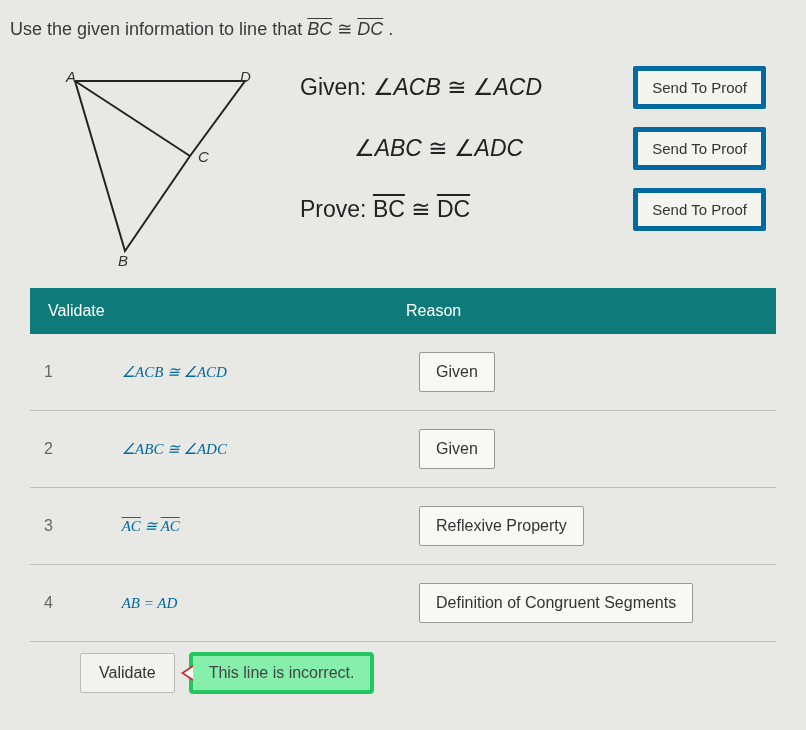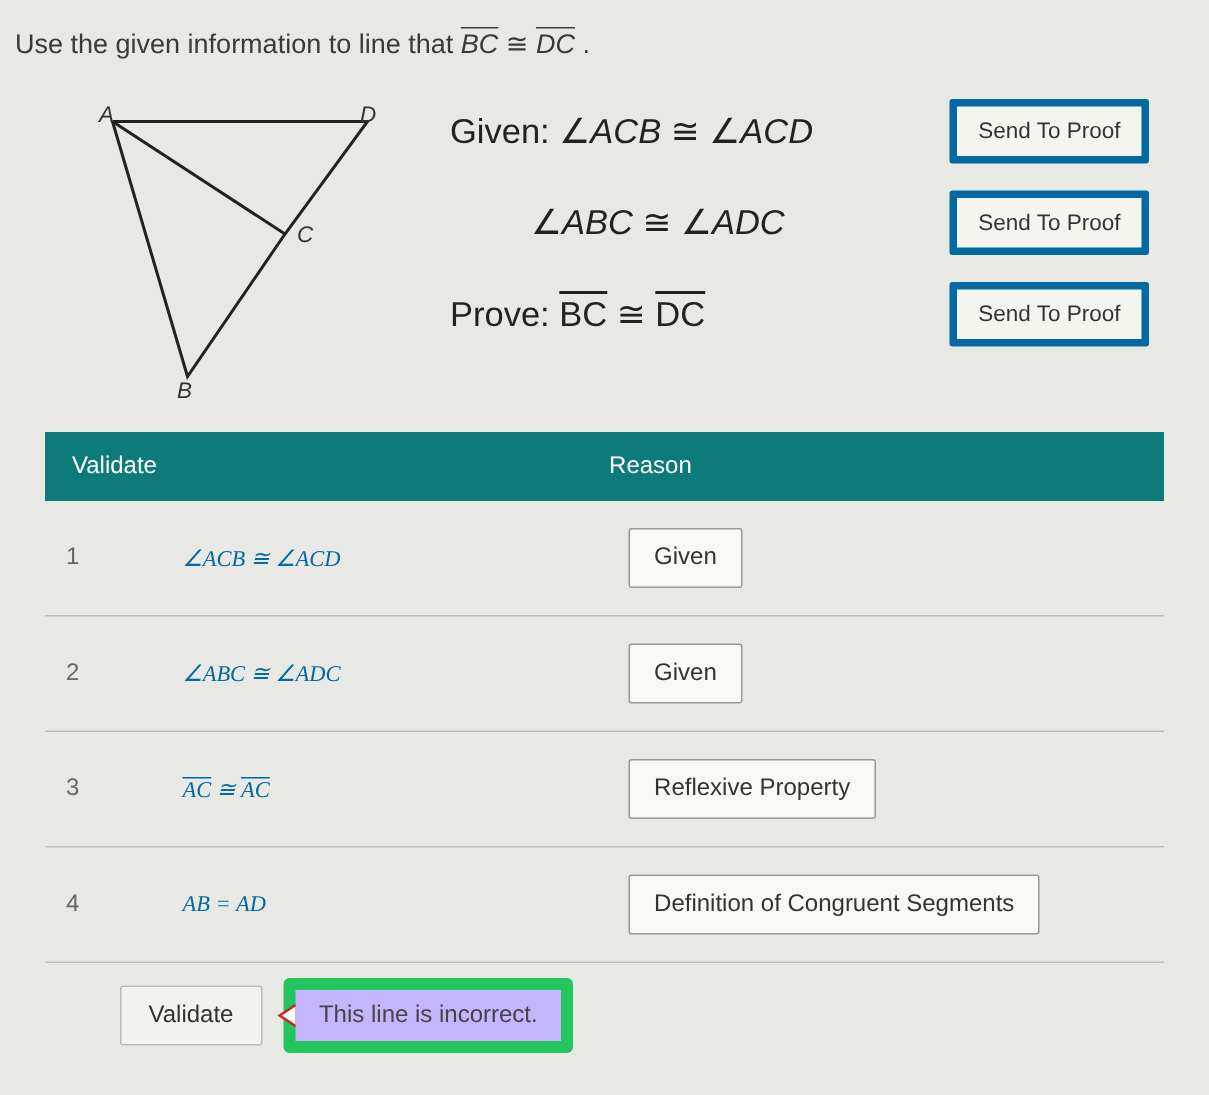--- a/index.html
+++ b/index.html
@@ -99,22 +99,22 @@
     .validate-btn {
       border: 1px solid #bbb;
       background: #f2f2ee;
       padding: 10px 18px;
       font-size: 16px;
       color: #333;
       border-radius: 2px;
     }
     .error-bubble {
       position: relative;
-      border: 8px solid #22c55e;
-      background: #c4b5fd;
+      border: 4px solid #22c55e;
+      background: #86efac;
       padding: 8px 16px;
       margin-left: 14px;
       font-size: 16px;
       color: #444;
       border-radius: 4px;
     }
     .error-bubble::before {
       content: "";
       position: absolute;
       left: -12px;

